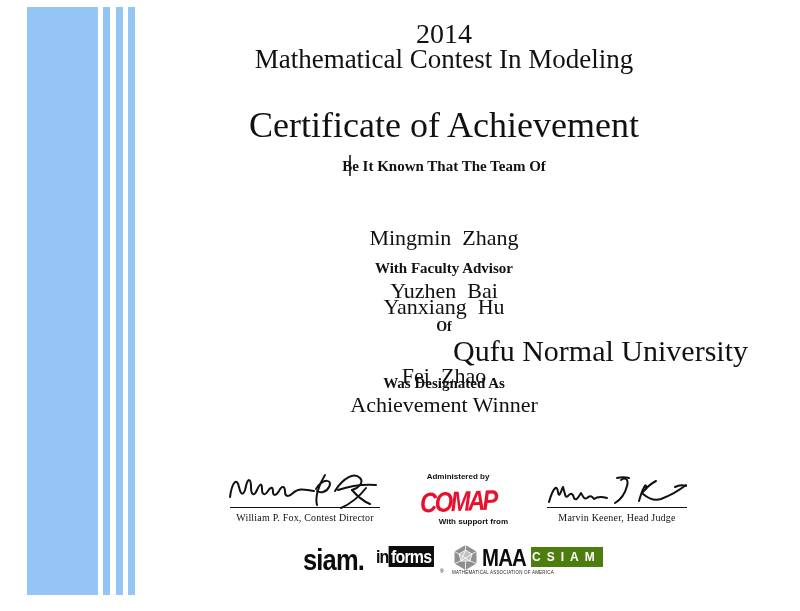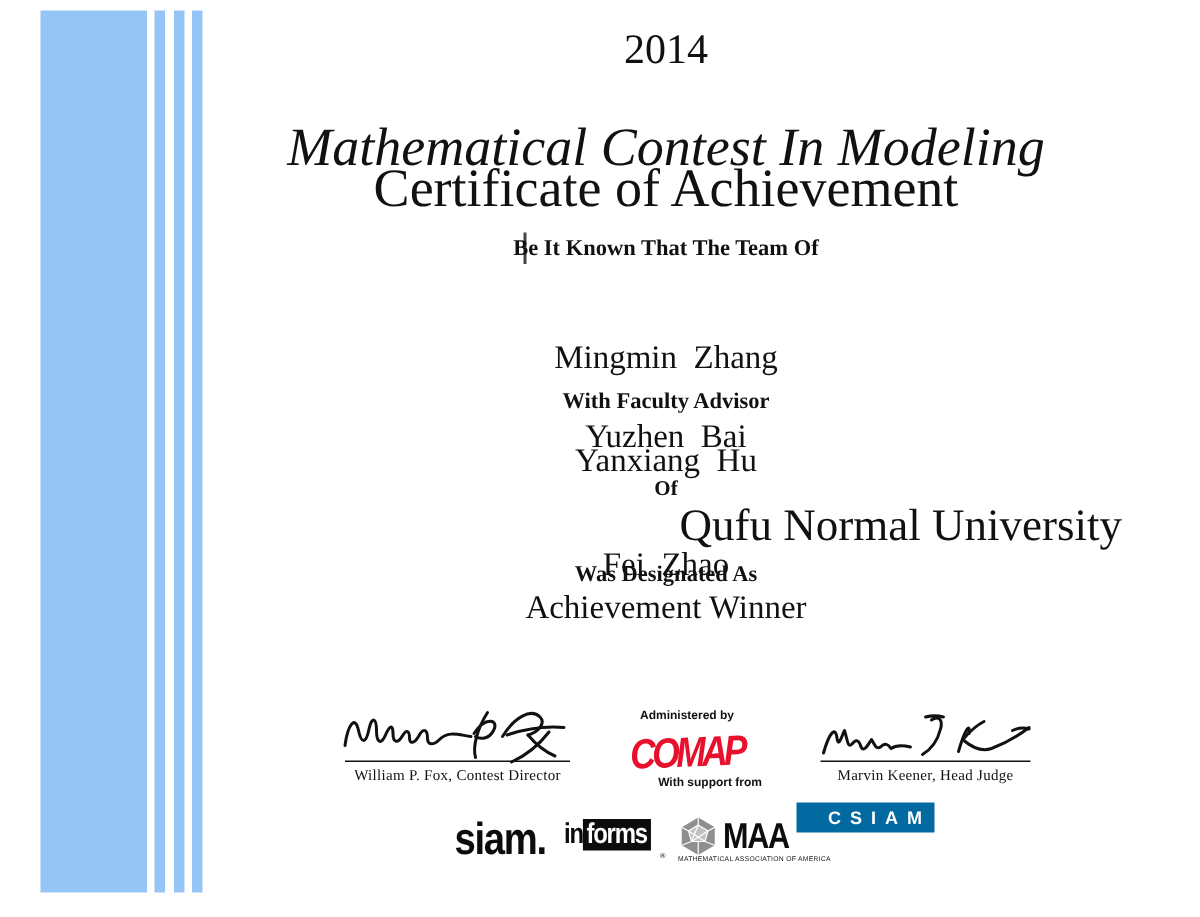--- a/index.html
+++ b/index.html
@@ -20,21 +20,21 @@
 
   
   .cline{
     position:absolute;
     left:140px;width:608px;
     text-align:center;
     white-space:pre;
     line-height:1;
   }
   .year       {top:20px;  font-size:28px;}
-  .title1     {top:80px;  font-size:36px;font-style:italic;}
+  .title1     {top:46px;  font-size:27px;}
   .title2     {top:107px; font-size:36px;}
   .small-label{font-size:15px;font-weight:700;}
   .team-intro {top:159px;}
   .names      {top:180px; font-size:22px; line-height:23px;}
   .adv-label  {top:261px;}
   .adv-name   {top:280px; font-size:22px;}
   .of-label   {top:320px; font-size:14px;font-weight:700;}
   .institution{top:336px; font-size:30px;text-align:right;}
   .desig-label{top:376px;}
   .designation{top:394px; font-size:22px;}
@@ -98,23 +98,23 @@
   .maa-text{
     font-size:24px;font-weight:700;letter-spacing:-1px;color:#0c0c0c;
     line-height:24px;transform:scaleX(0.85);transform-origin:left top;
   }
   .maa-caption{
     position:absolute;left:452px;top:570px;width:70px;
     font-family:"Liberation Sans", sans-serif;
     font-size:4.5px;color:#222;white-space:nowrap;letter-spacing:.2px;
   }
   .csiam{
-    left:531px;top:535px;background:#0369a1;color:#ffffff;
+    left:531px;top:547px;background:#4d7c0f;color:#ffffff;
     font-size:12px;font-weight:700;letter-spacing:6px;
-    padding:4px 2px 4px 21px;line-height:12px;
+    padding:4px 2px 4px 1px;line-height:12px;
   }
 </style>
 </head>
 <body>
 
 <div id="canvas">
 
   <div class="bar bar-wide"></div>
   <div class="bar bar-s1"></div>
   <div class="bar bar-s2"></div>

